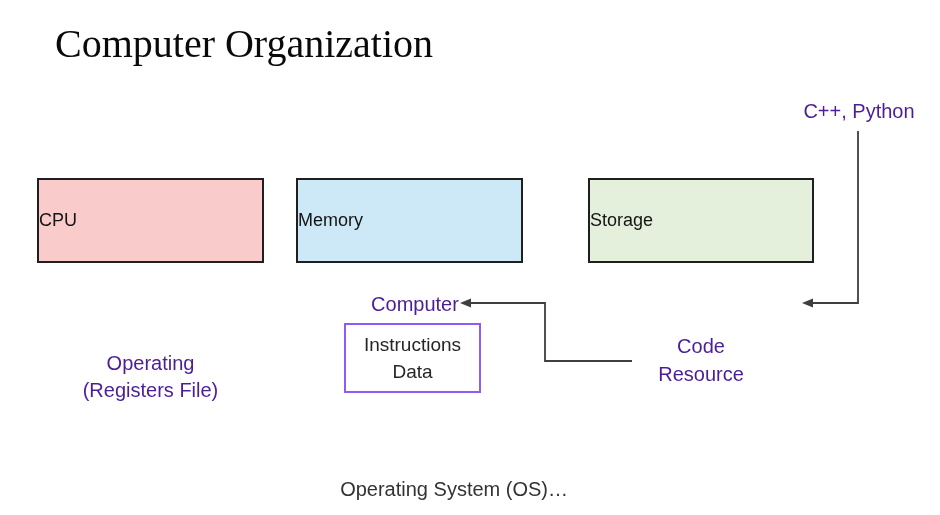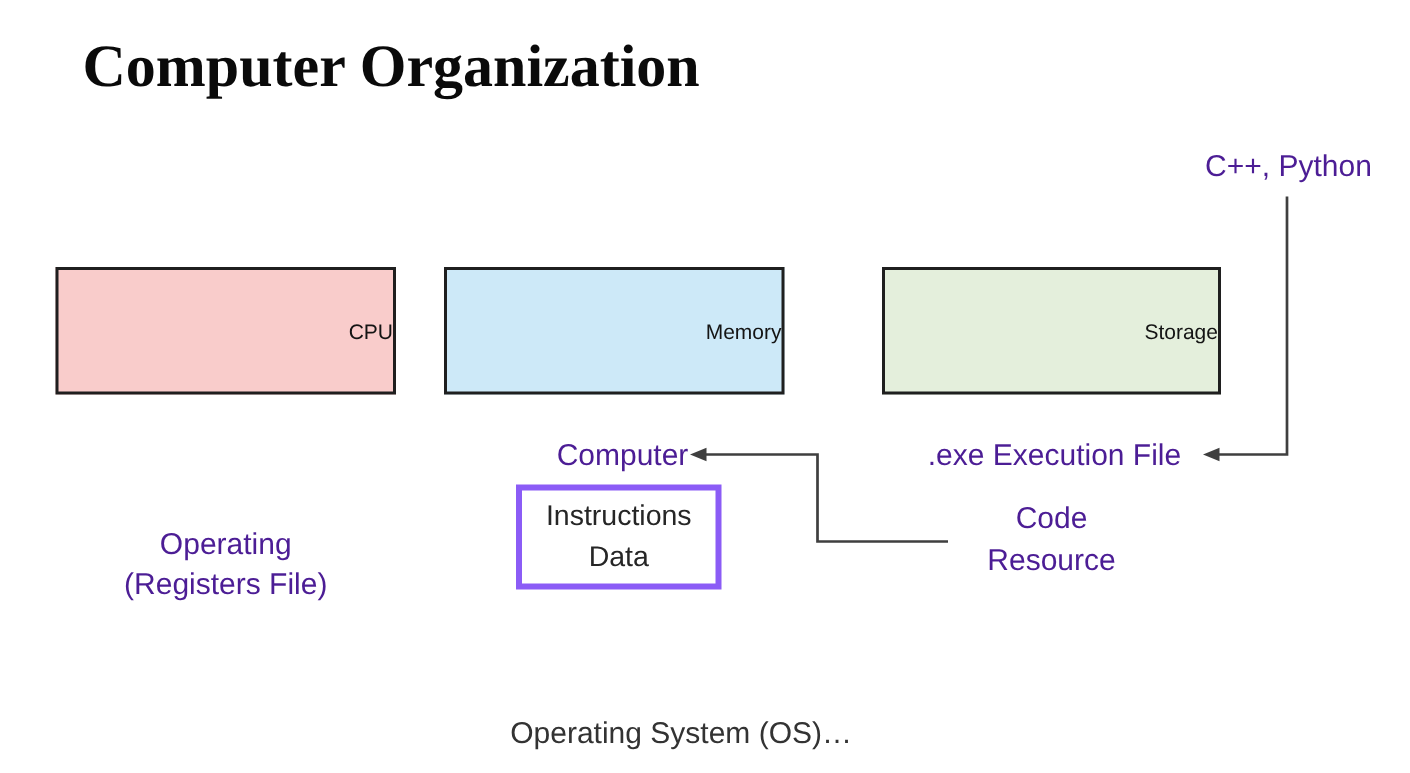--- a/index.html
+++ b/index.html
@@ -15,34 +15,34 @@
     overflow: hidden;
     font-family: "Liberation Sans", sans-serif;
     color: #1f1f1f;
   }
   .title {
     position: absolute;
     left: 55px;
     top: 20px;
     font-family: "Liberation Serif", serif;
     font-size: 40px;
-    font-weight: 700;
+    font-weight: 400;
     color: #0a0a0a;
     white-space: nowrap;
   }
   .block {
     position: absolute;
     top: 178px;
     height: 85px;
     border: 2px solid var(--box-border, #1f1f1f);
     box-sizing: border-box;
     display: flex;
     align-items: center;
-    justify-content: flex-end;
-    font-size: 14px;
+    justify-content: flex-start;
+    font-size: 18px;
     color: #141414;
   }
   .block.cpu     { left: 37px;  width: 227px; background: var(--cpu-fill); }
   .block.memory  { left: 296px; width: 227px; background: var(--memory-fill); }
   .block.storage { left: 588px; width: 226px; background: var(--storage-fill); }
 
   .note {
     position: absolute;
     text-align: center;
     font-size: 20px;
@@ -57,21 +57,21 @@
   .note-code      { left: 641px; width: 120px; top: 332px; line-height: 28px; }
   .note-langs     { left: 795px; width: 128px; top: 98px;  }
   .note-os        { left: 308px; width: 260px; top: 476px; font-size: 20px; color: #333333; text-align: right; }
 
   .inner-box {
     position: absolute;
     left: 344px;
     top: 323px;
     width: 137px;
     height: 70px;
-    border: 4px solid #8b5cf6;
+    border: 2px solid #8b5cf6;
     box-sizing: border-box;
     background: #ffffff;
     display: flex;
     flex-direction: column;
     align-items: center;
     justify-content: center;
     font-size: 19px;
     line-height: 27px;
     color: #262626;
   }
@@ -118,21 +118,20 @@
     <span>(Registers File)</span>
   </div>
 
   <div class="note note-process">Computer</div>
 
   <div class="inner-box">
     <span>Instructions</span>
     <span>Data</span>
   </div>
 
-  <div class="note note-exe">.exe Execution File</div>
 
   <div class="note note-code">
     <span>Code</span><br>
     <span>Resource</span>
   </div>
 
   <div class="note note-os">Operating System (OS)…</div>
 
   <svg class="connectors" viewBox="0 0 940 515">
     <g>

